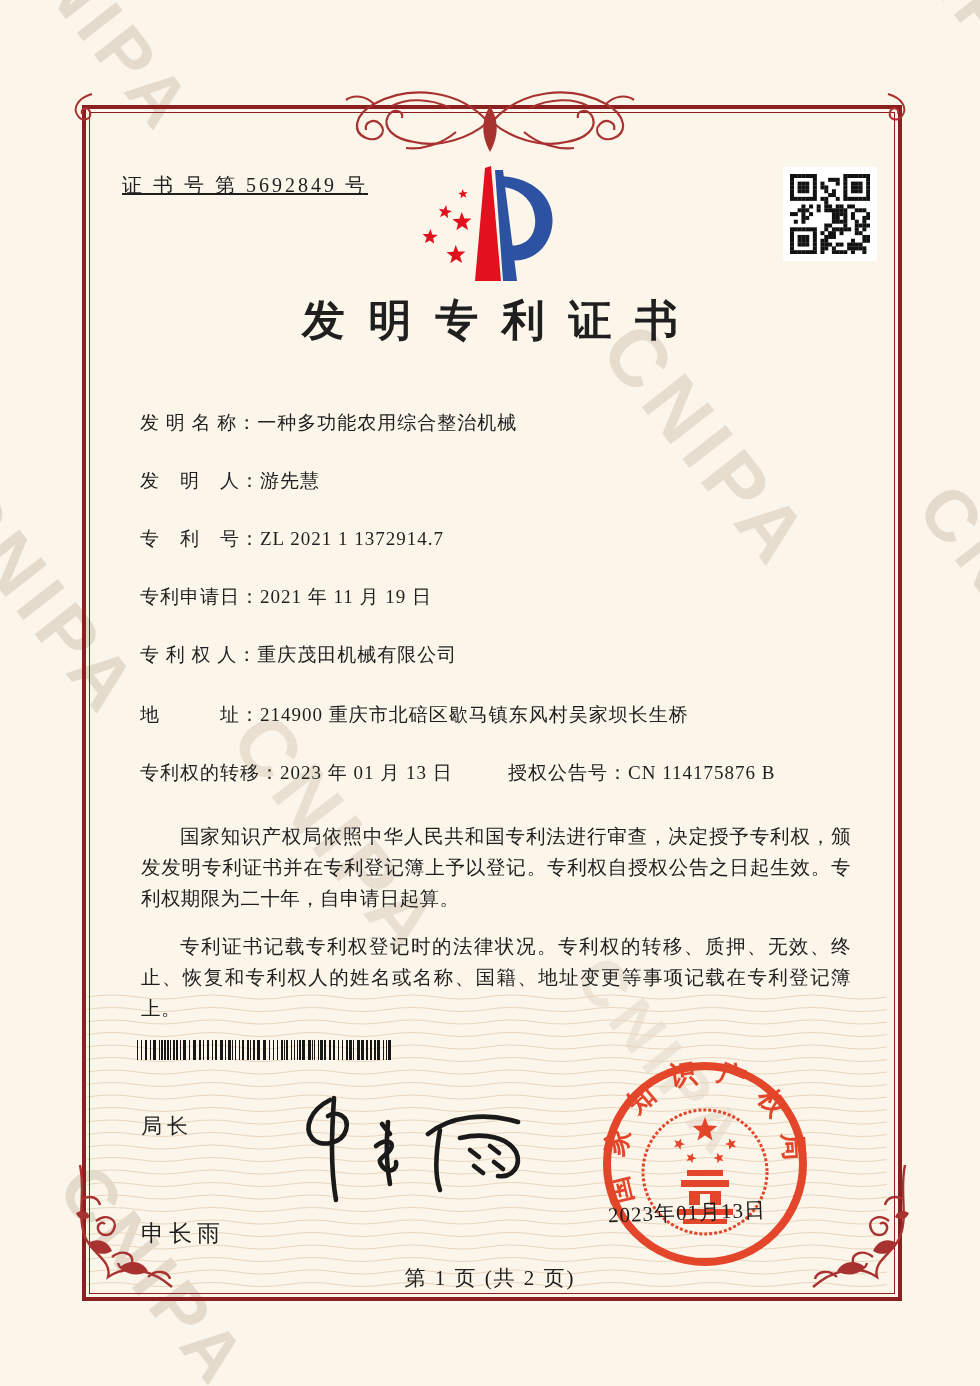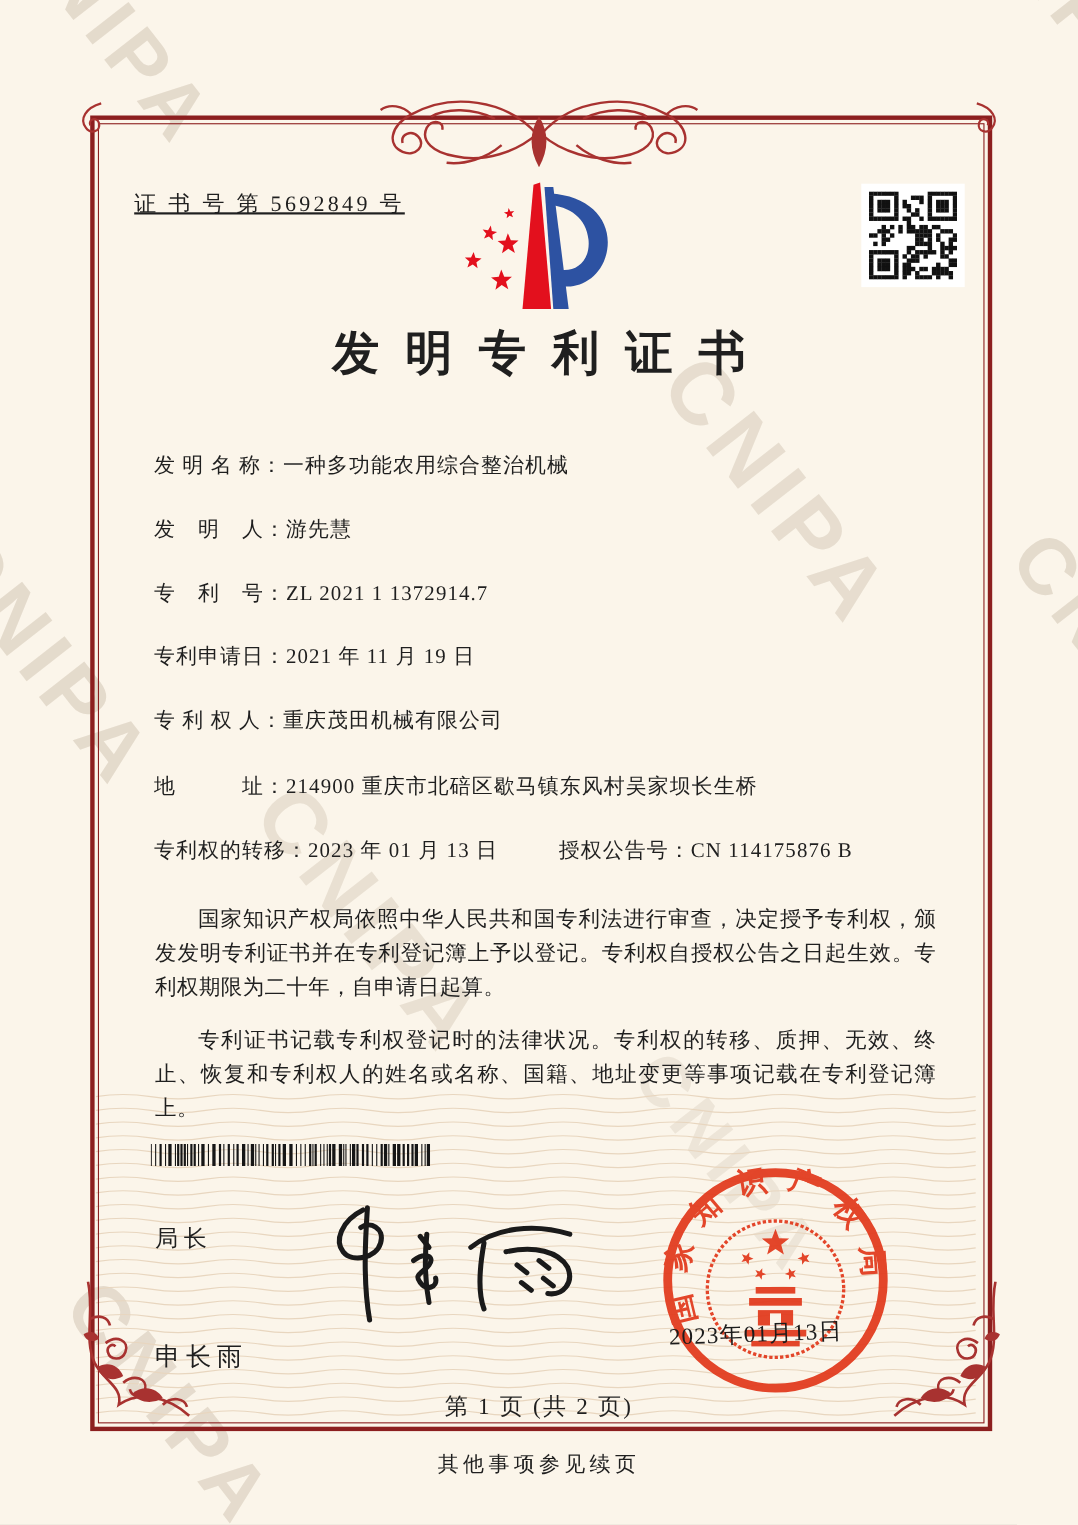--- a/index.html
+++ b/index.html
@@ -530,15 +530,14 @@
       <rect x="82" y="122" width="48" height="7"></rect>
       <rect x="90" y="133" width="32" height="14"></rect>
       <rect x="78" y="151" width="56" height="6"></rect>
       <rect x="84" y="161" width="44" height="5"></rect>
       <rect x="101" y="136" width="10" height="11" fill="#fbf5ea"></rect>
     </g>
   </svg>
   <div class="seal-date">2023年01月13日</div>
 
   <div class="page-info">第 1 页 (共 2 页)</div>
-  <div class="footer-note">其他事项参见续页</div>
 
 </div>
 
 </body></html>

